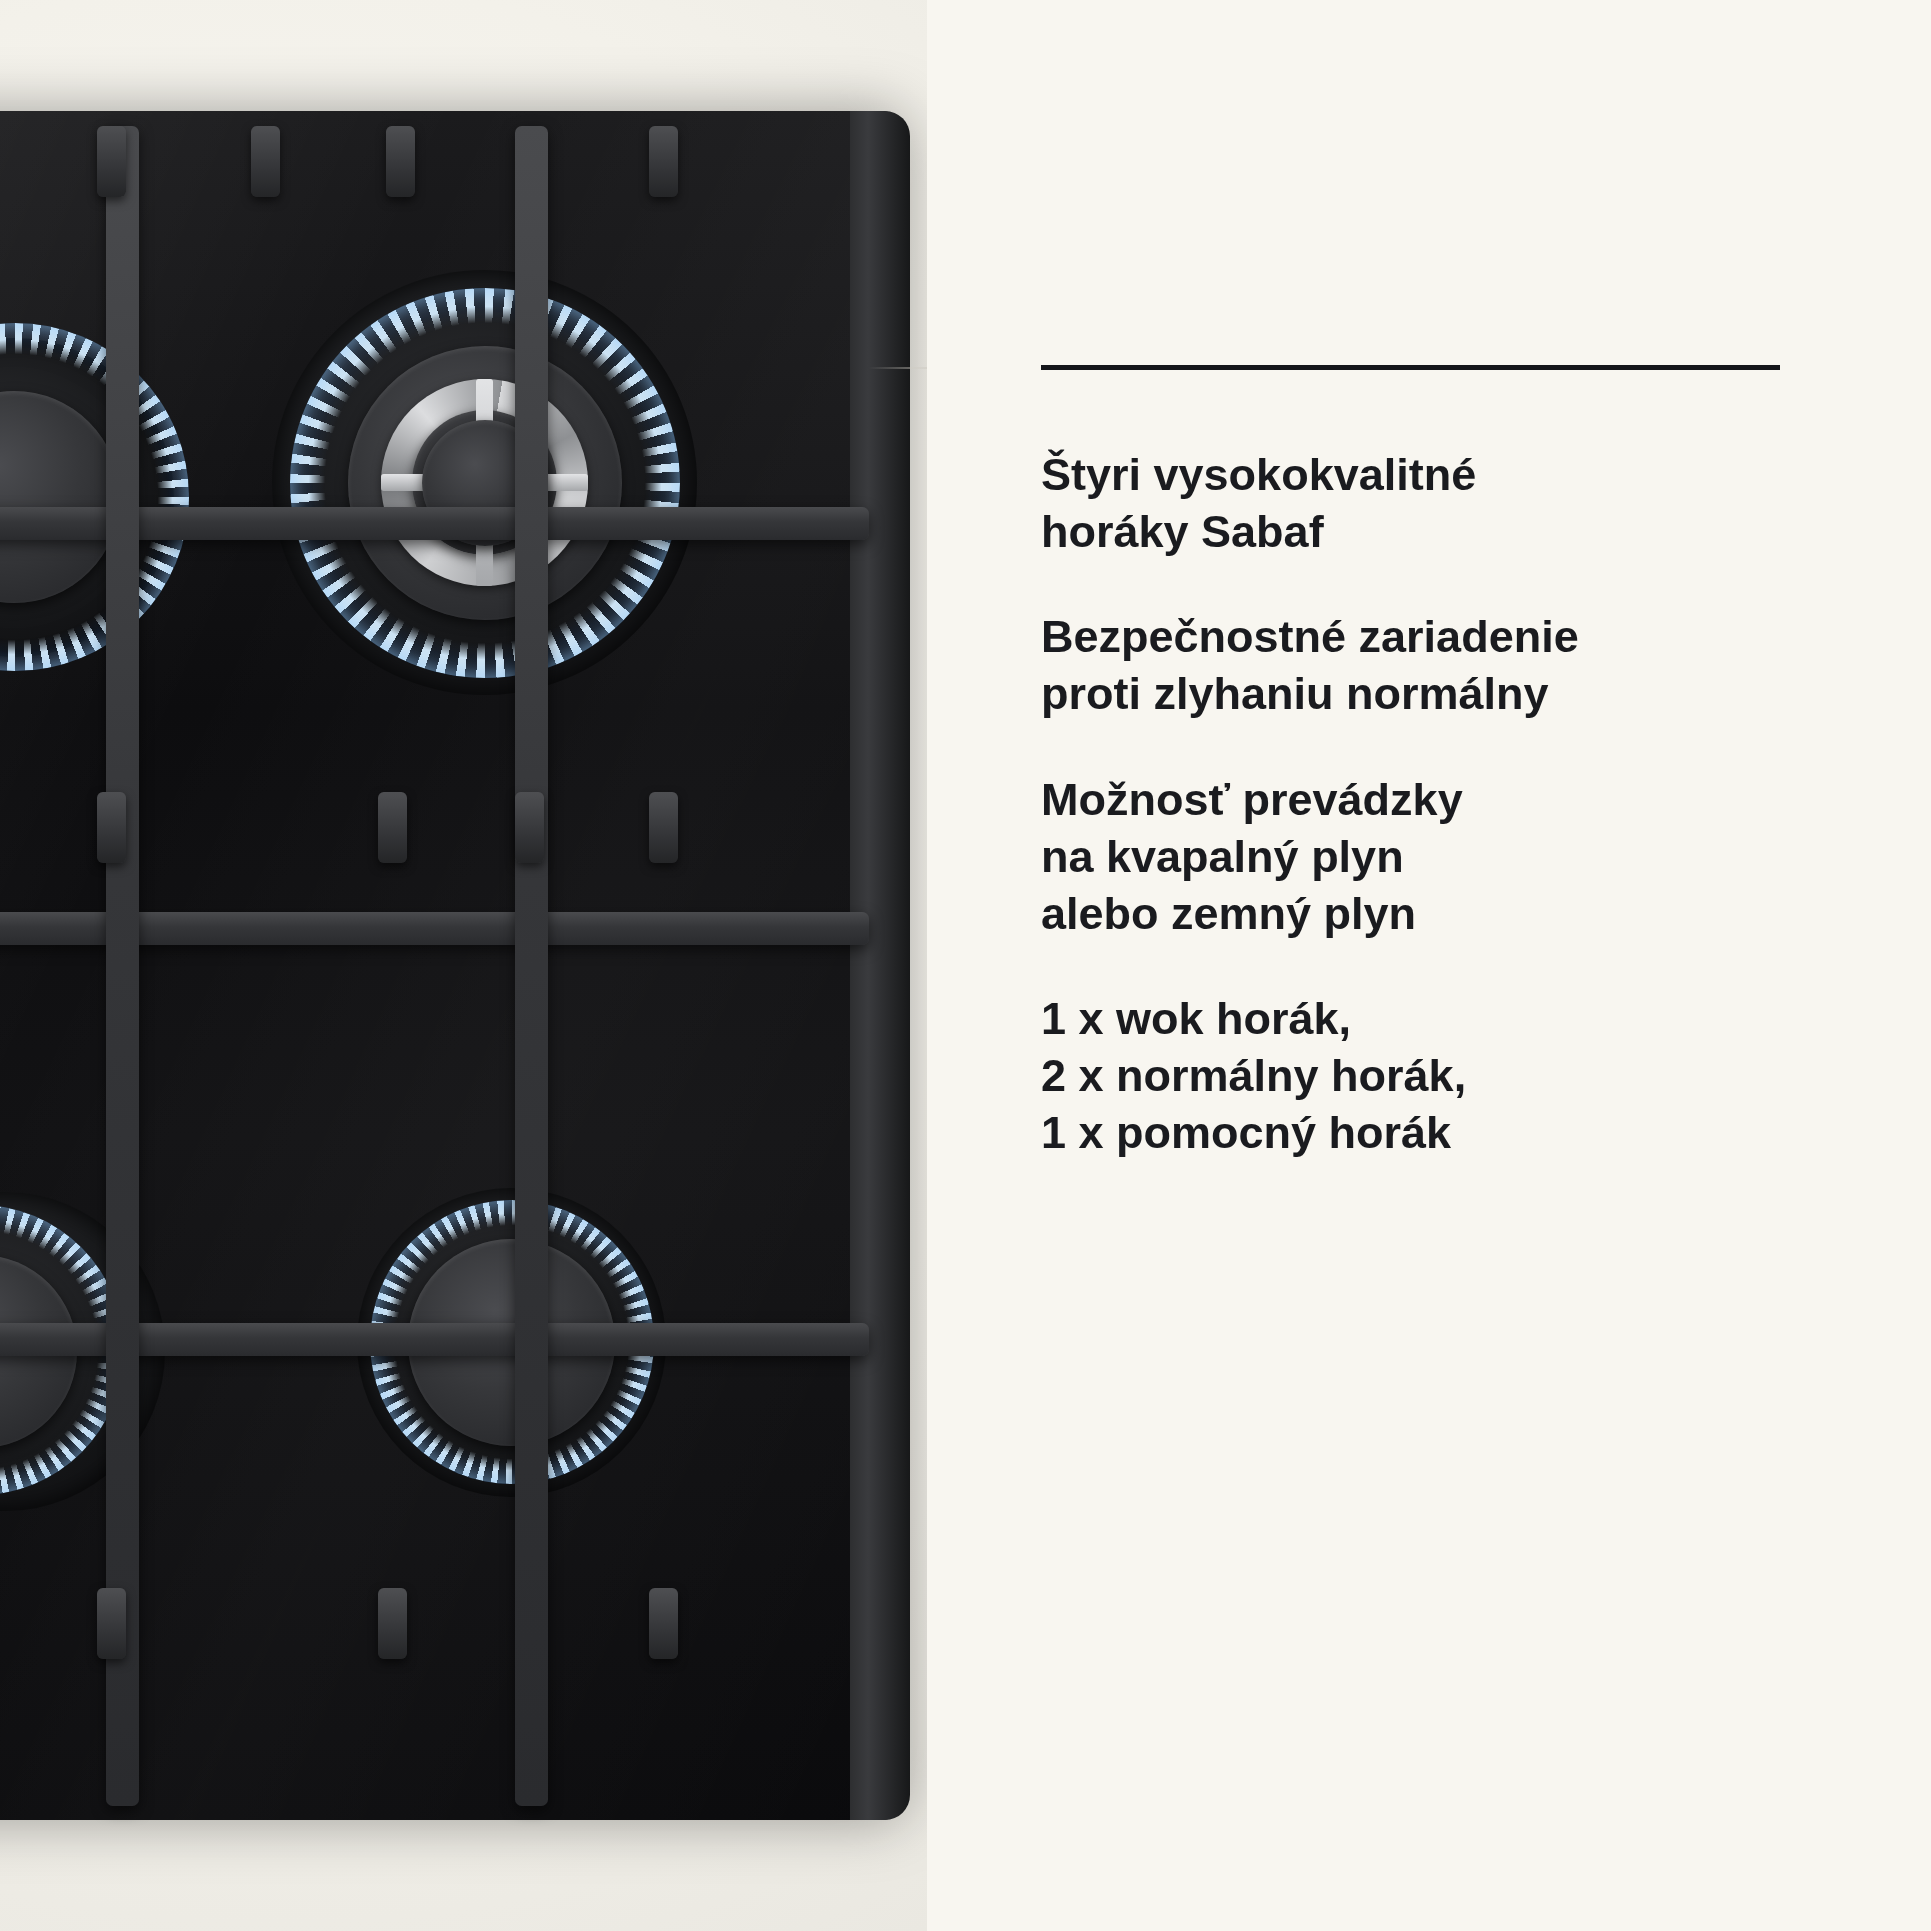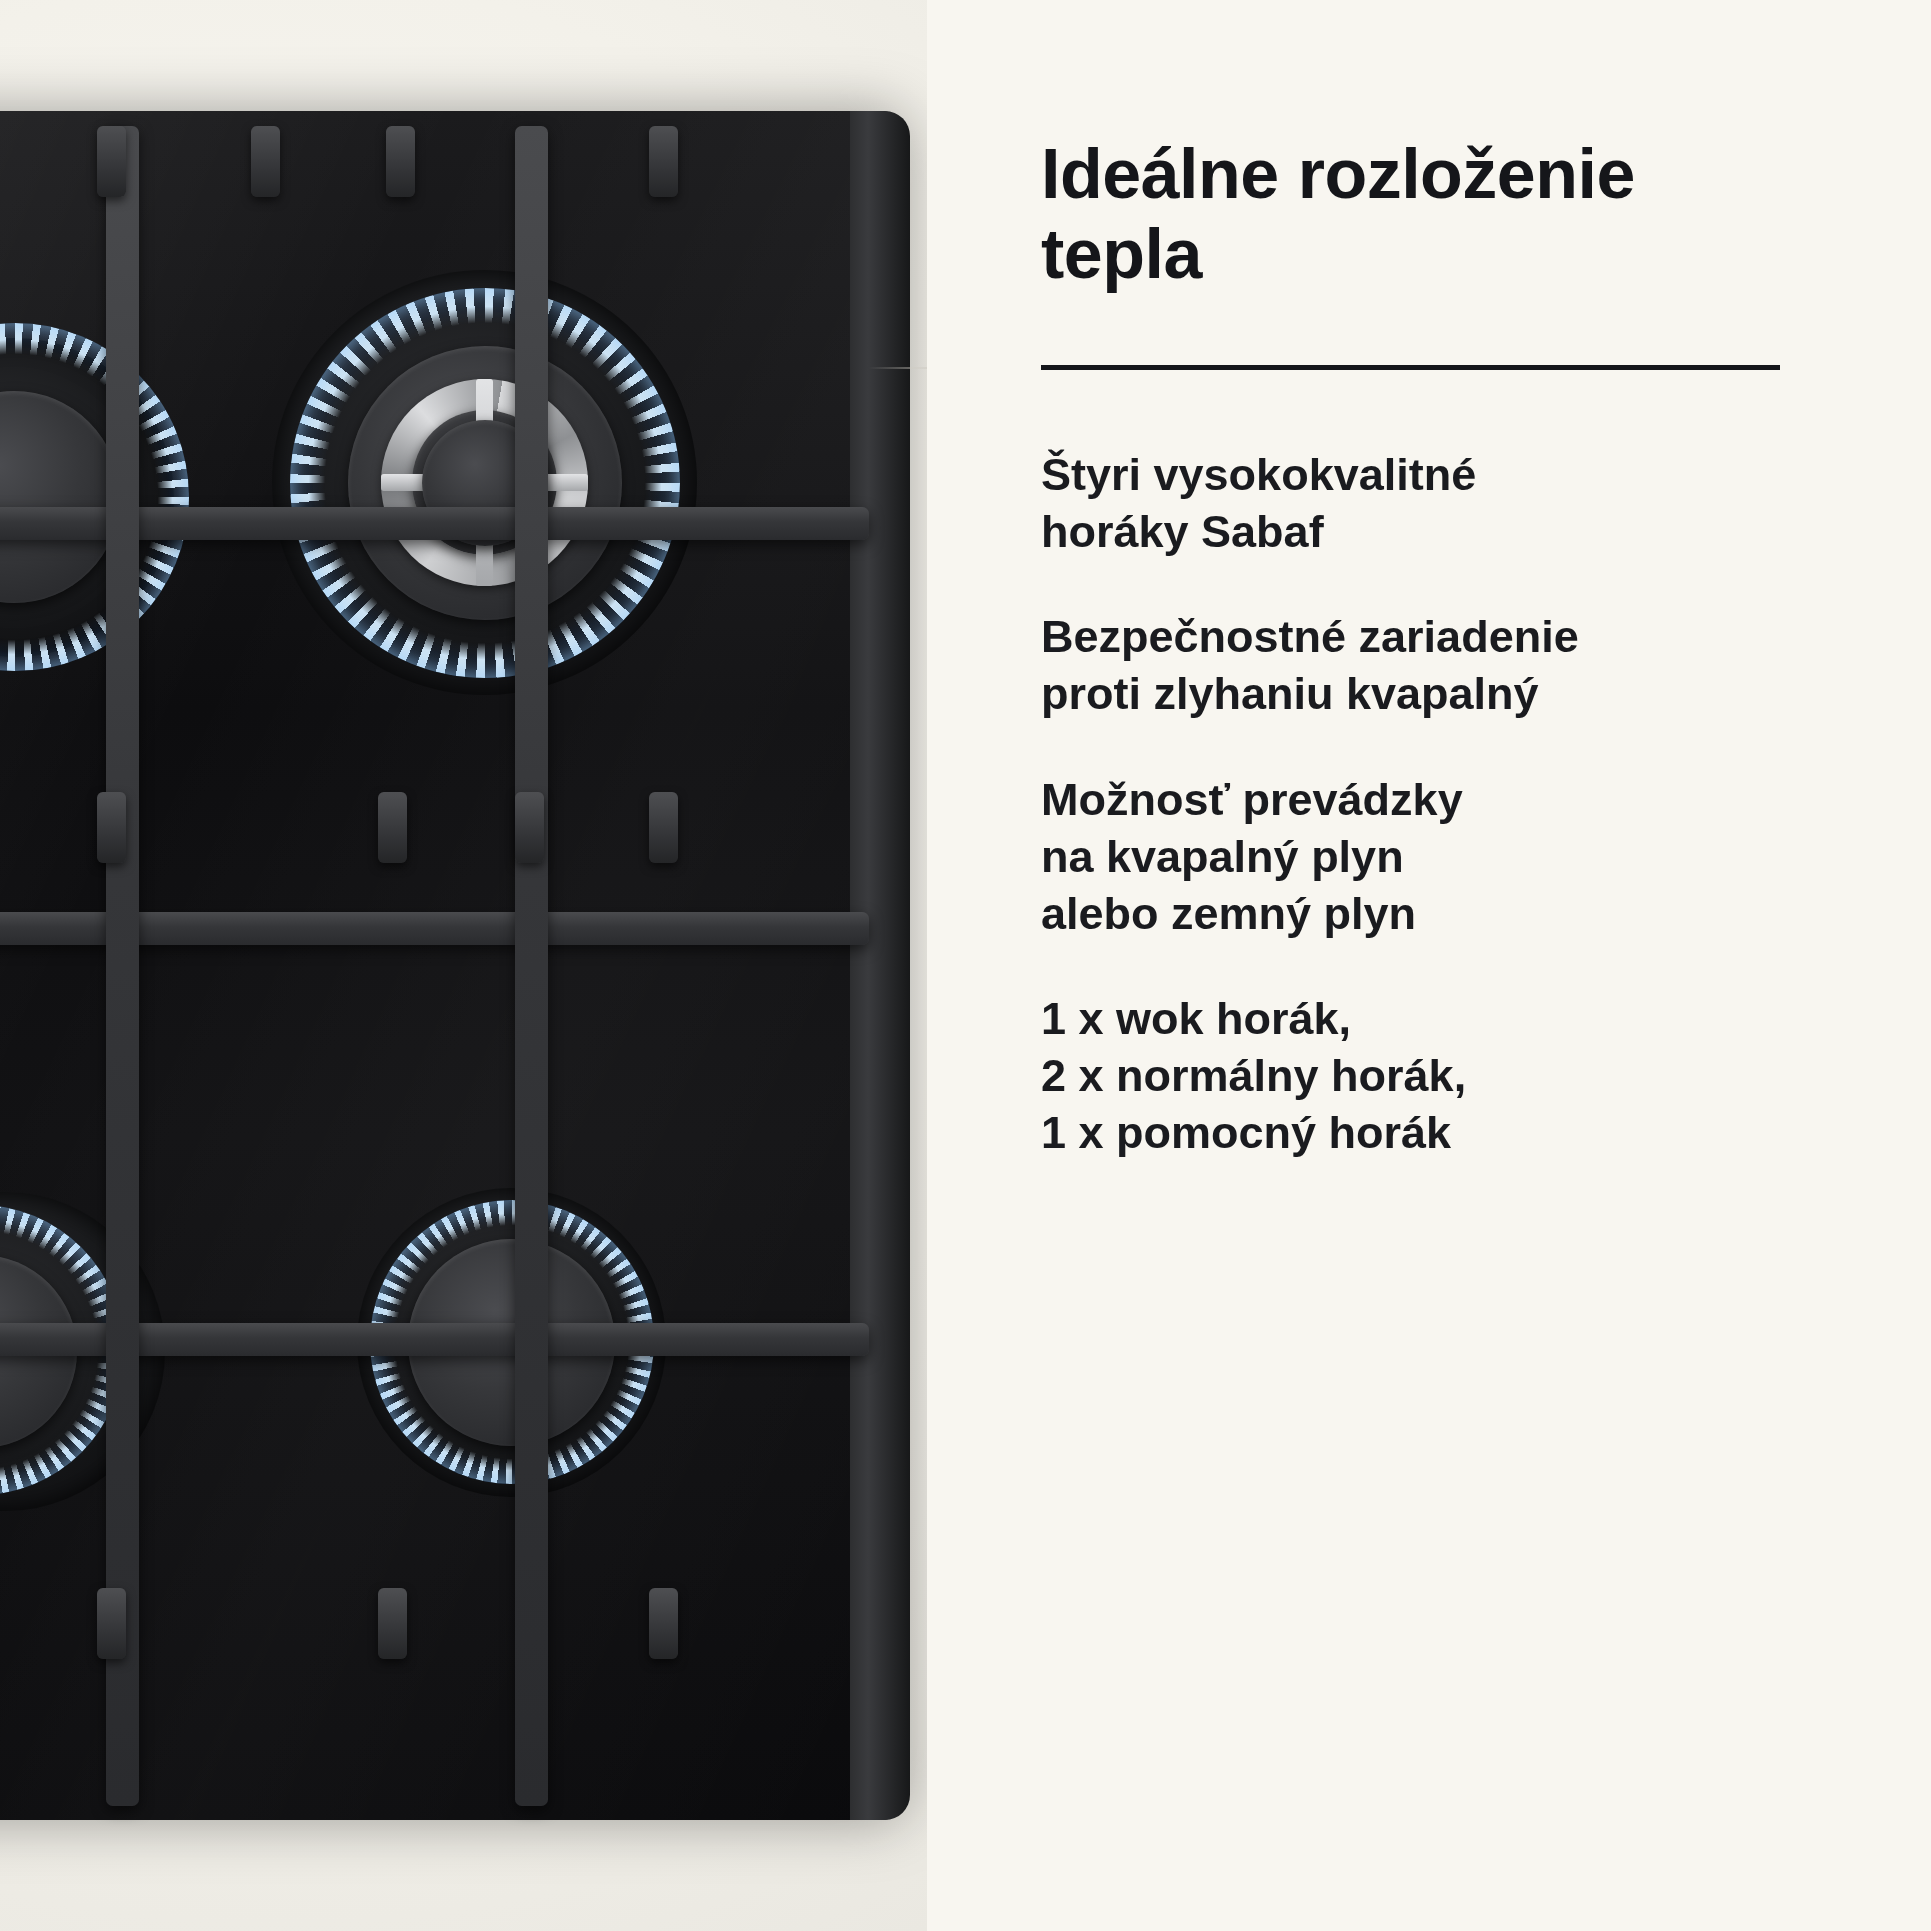--- a/index.html
+++ b/index.html
@@ -223,27 +223,26 @@
     <div class="foot" style="left:515px; top:792px;"></div>
     <div class="foot" style="left:649px; top:792px;"></div>
     <div class="foot" style="left:97px; top:1588px;"></div>
     <div class="foot" style="left:378px; top:1588px;"></div>
     <div class="foot" style="left:649px; top:1588px;"></div>
 
     <div class="leader"></div>
   </div>
 
   <div class="panel">
-    <div class="title">Ideálne rozloženie tepla</div>
     <div class="rule"></div>
     <div class="features">
       <div class="feature">Štyri vysokokvalitné
 horáky Sabaf</div>
       <div class="feature">Bezpečnostné zariadenie
-proti zlyhaniu kvapalný</div>
+proti zlyhaniu normálny</div>
       <div class="feature">Možnosť prevádzky
 na kvapalný plyn
 alebo zemný plyn</div>
       <div class="feature">1 x wok horák,
 2 x normálny horák,
 1 x pomocný horák</div>
     </div>
   </div>
 
 </div>

